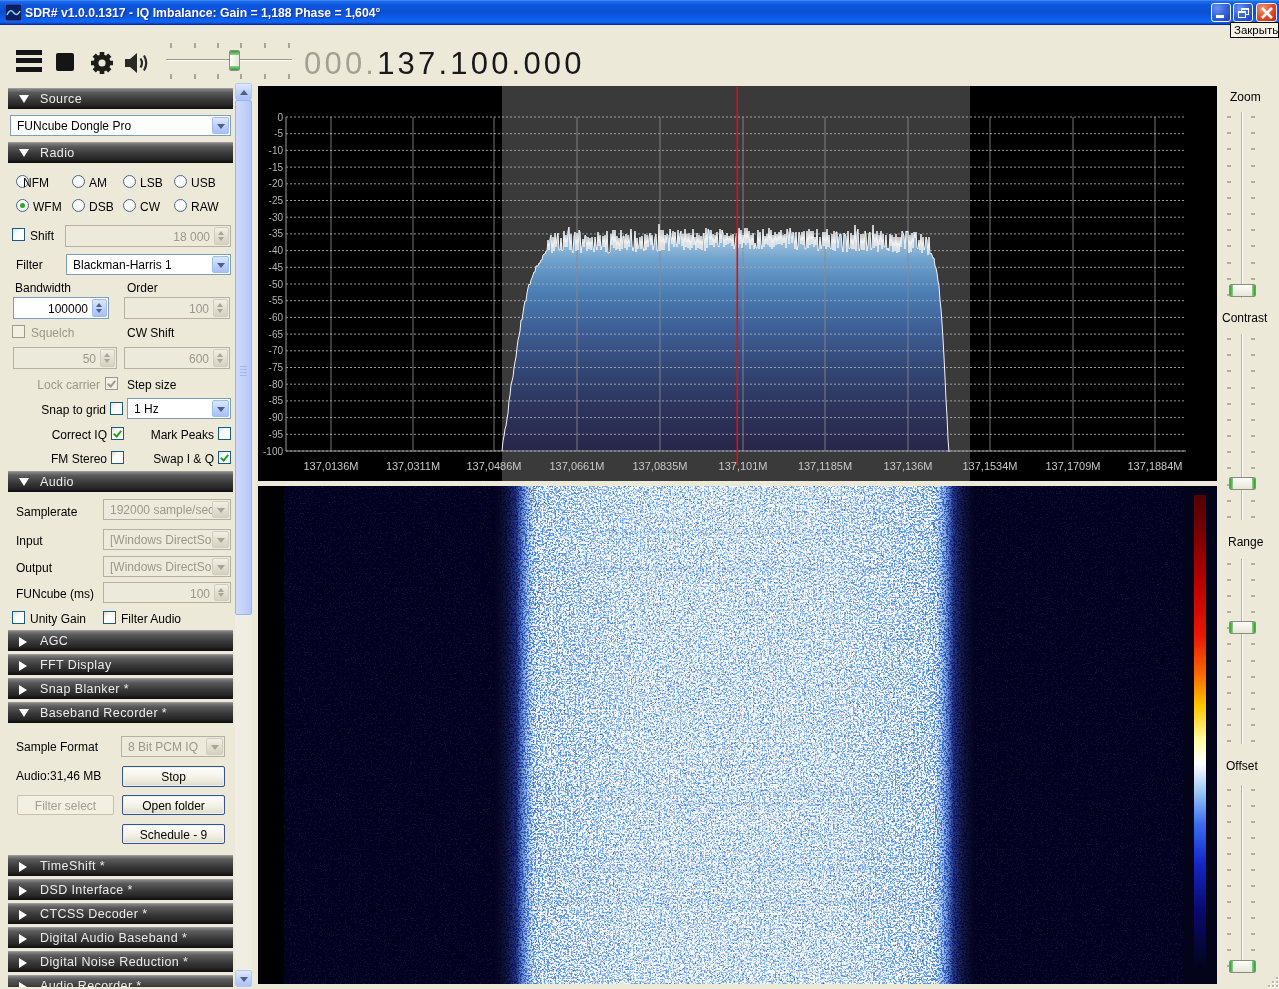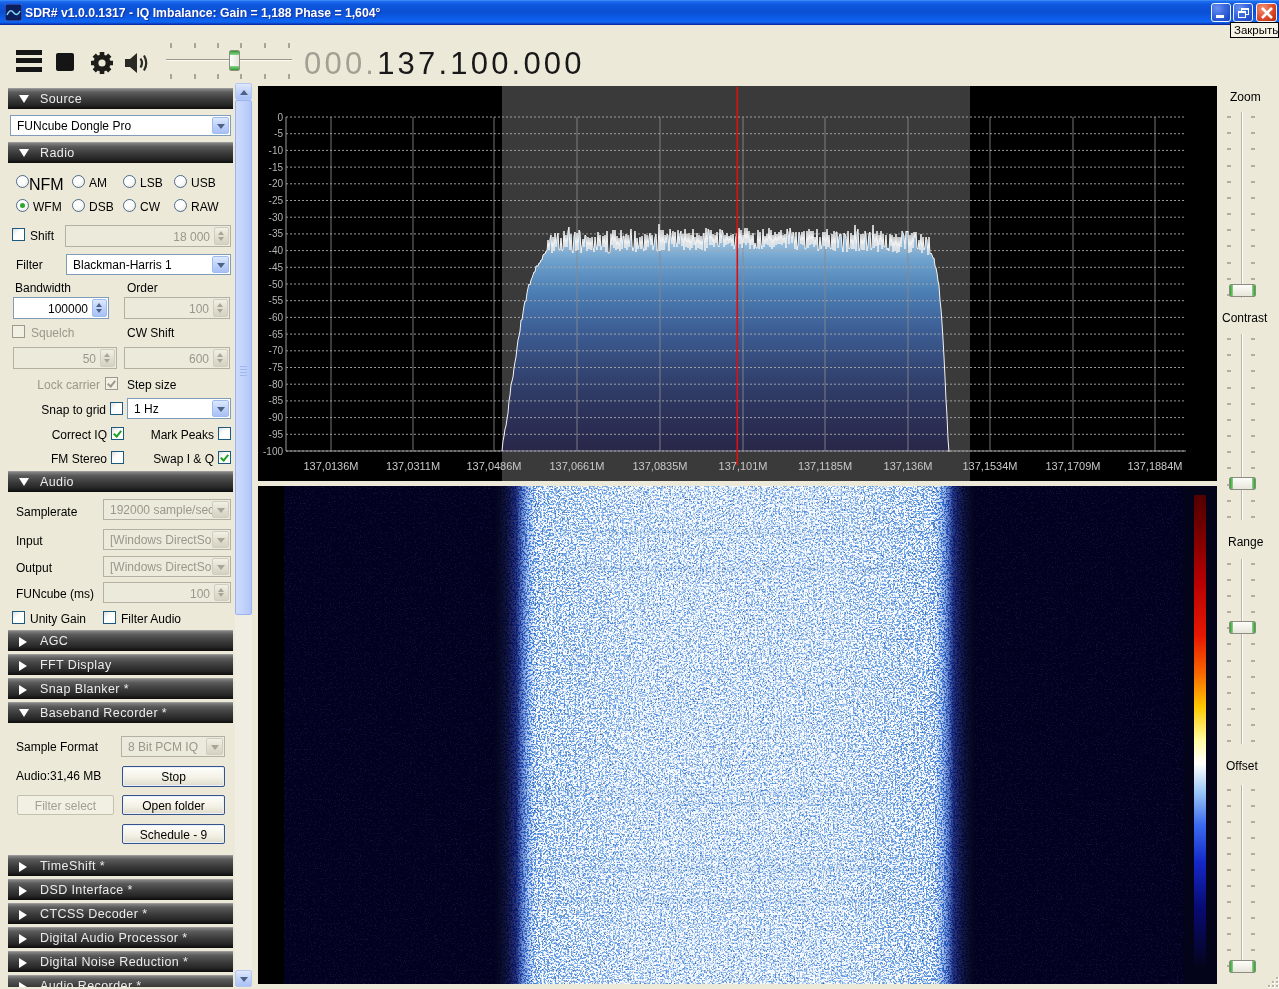--- a/index.html
+++ b/index.html
@@ -118,21 +118,21 @@
   </div>
 <div class="abs combo" style="left:10px;top:115px;width:221px;height:21px">
     <span class="ctext">FUNcube Dongle Pro</span>
     <div class="carrow"></div>
   </div>
 <div class="abs hdr" style="top:142px">
     <i class="tri down"></i>
     <span>Radio</span>
   </div>
 <div class="abs radio" style="left:16px;top:175px"></div>
-<div class="abs lbl" style="left:29px;top:176px;font-size:16px">NFM</div>
+<div class="abs lbl" style="left:23px;top:176px;font-size:12px">NFM</div>
 <div class="abs radio" style="left:72px;top:175px"></div>
 <div class="abs lbl" style="left:89px;top:176px;font-size:12px">AM</div>
 <div class="abs radio" style="left:123px;top:175px"></div>
 <div class="abs lbl" style="left:140px;top:176px;font-size:12px">LSB</div>
 <div class="abs radio" style="left:174px;top:175px"></div>
 <div class="abs lbl" style="left:191px;top:176px;font-size:12px">USB</div>
 <div class="abs radio" style="left:16px;top:199px">
     <div class="dot"></div>
   </div>
 <div class="abs lbl" style="left:33px;top:200px;font-size:12px">WFM</div>
@@ -277,21 +277,21 @@
 <div class="abs hdr" style="top:879px">
     <i class="tri right"></i>
     <span>DSD Interface *</span>
   </div>
 <div class="abs hdr" style="top:903px">
     <i class="tri right"></i>
     <span>CTCSS Decoder *</span>
   </div>
 <div class="abs hdr" style="top:927px">
     <i class="tri right"></i>
-    <span>Digital Audio Processor *</span>
+    <span>Digital Audio Baseband *</span>
   </div>
 <div class="abs hdr" style="top:951px">
     <i class="tri right"></i>
     <span>Digital Noise Reduction *</span>
   </div>
 <div class="abs" style="left:8px;top:975px;width:225px;height:12px;overflow:hidden">
     <div class="hdr" style="position:absolute;left:0;top:0">
       <i class="tri right"></i>
       <span>Audio Recorder *</span>
     </div>

